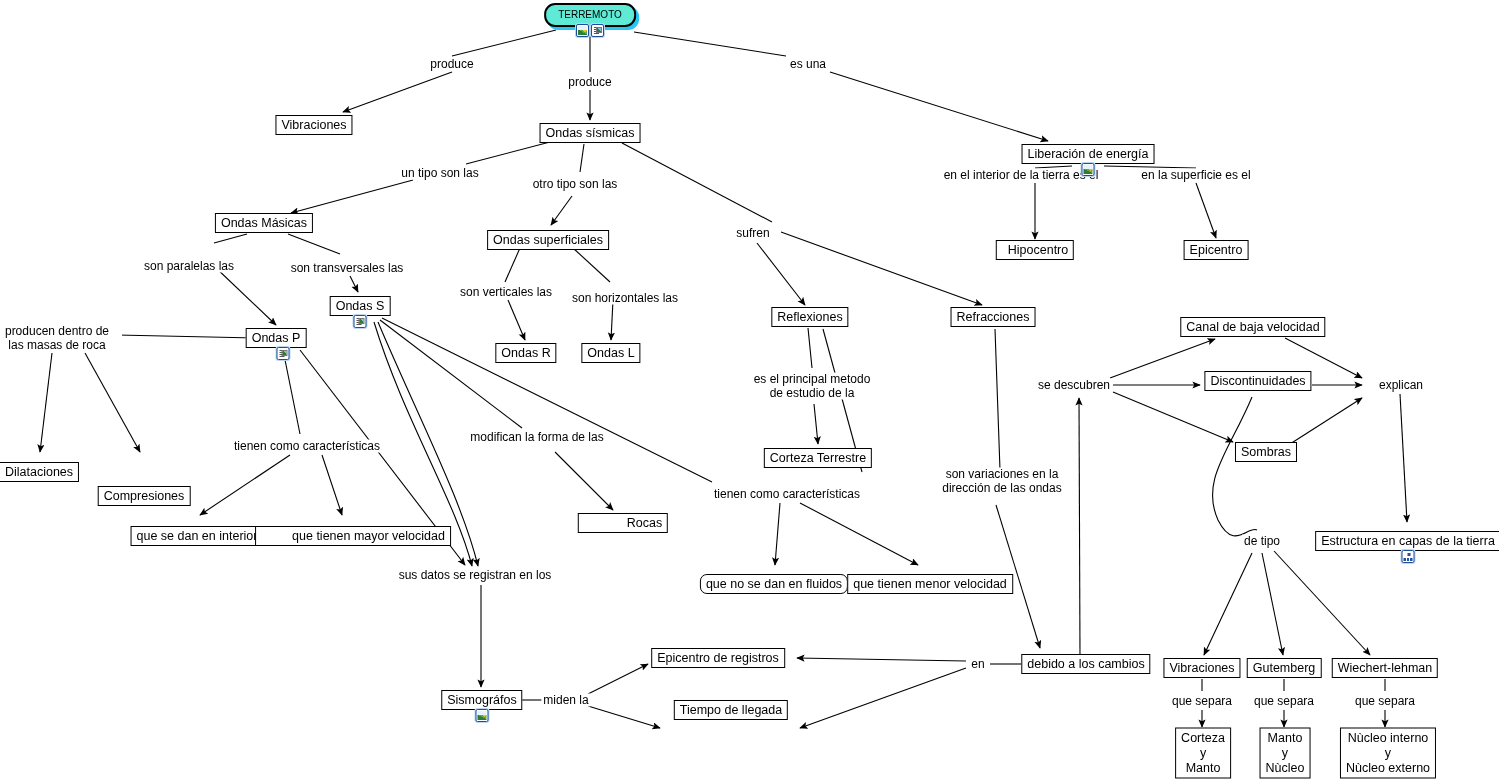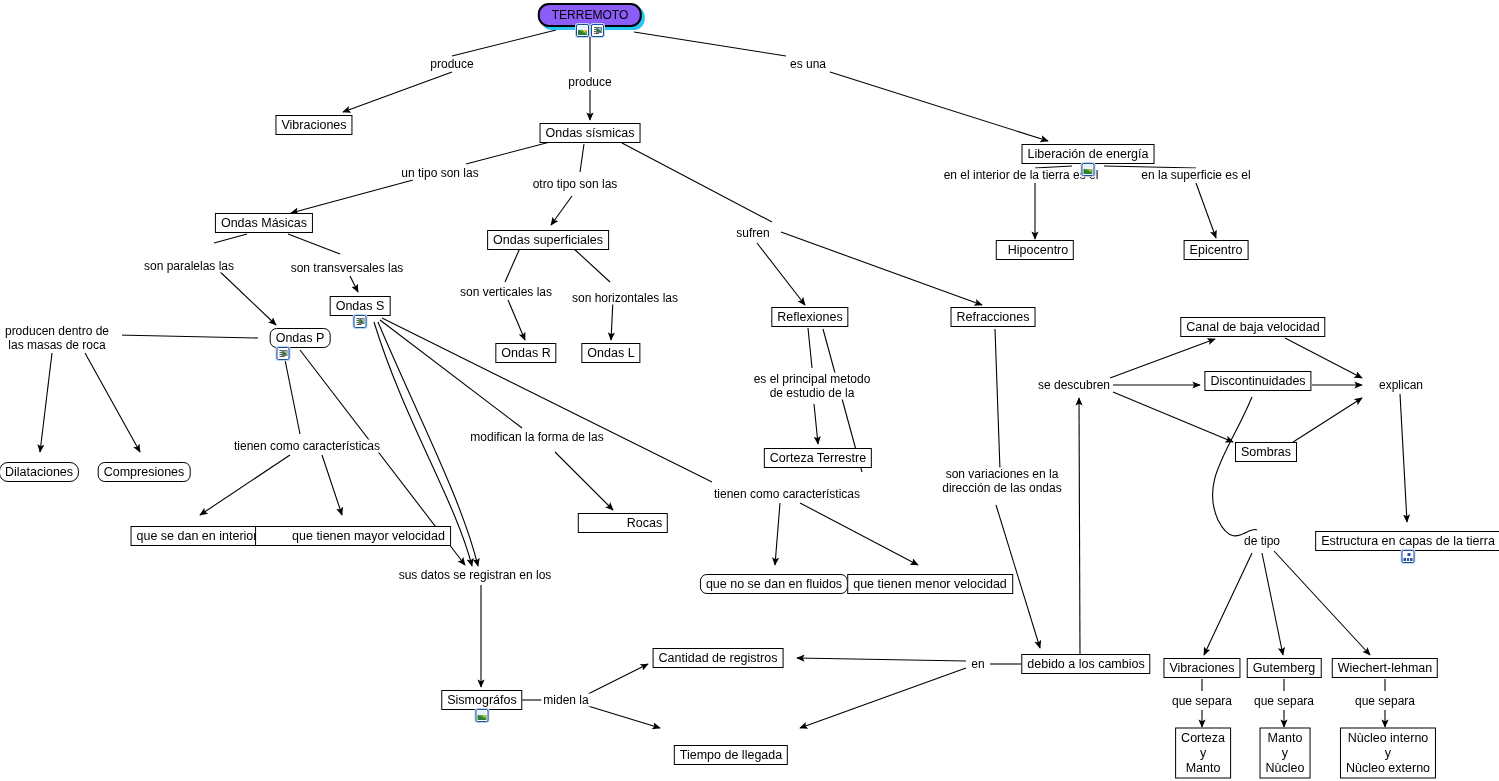--- a/index.html
+++ b/index.html
@@ -39,24 +39,24 @@
     white-space: nowrap;
     transform: translate(-50%, -50%);
   }
   .node.multiline {
     white-space: normal;
     line-height: 15px;
   }
   .node.root {
     border: 2px solid #000000;
     border-radius: 11px;
-    font-size: 12px;
+    font-size: 10px;
     padding: 3px 12px 3px 12px;
     box-shadow: 3px 3px 0 0 #29c5f6, 0 0 0 0 #000;
-    background: #8b5cf6;
+    background: #5eead4;
     z-index: 5;
   }
   .label {
     position: absolute;
     font-size: 12px;
     line-height: 13px;
     color: #000000;
     background: #ffffff;
     text-align: center;
     white-space: nowrap;
@@ -323,21 +323,21 @@
   </div>
 
   <div class="node" style="left:264px; top:223px;">
     <span>Ondas Másicas</span>
   </div>
 
   <div class="node" style="left:548px; top:240px;">
     <span>Ondas superficiales</span>
   </div>
 
-  <div class="node" style="left:300px; top:338px;border-radius:7px;">
+  <div class="node" style="left:276px; top:338px;">
     <span>Ondas P</span>
   </div>
   <div class="icons" style="left:283px; top:347px;">
     <span class="ico doc"></span>
   </div>
 
   <div class="node" style="left:360px; top:306px;">
     <span>Ondas S</span>
   </div>
   <div class="icons" style="left:360px; top:315px;">
@@ -345,25 +345,25 @@
   </div>
 
   <div class="node" style="left:526px; top:353px;">
     <span>Ondas R</span>
   </div>
 
   <div class="node" style="left:611px; top:353px;">
     <span>Ondas L</span>
   </div>
 
-  <div class="node" style="left:39px; top:472px;border-radius:9px;">
+  <div class="node" style="left:39px; top:472px;">
     <span>Dilataciones</span>
   </div>
 
-  <div class="node" style="left:144px; top:472px;border-radius:7px;">
+  <div class="node" style="left:144px; top:496px;">
     <span>Compresiones</span>
   </div>
 
   <div class="node" style="left:197px; top:536px;">
     <span>que se dan en interior</span>
   </div>
 
   <div class="node" style="left:353px; top:536px;padding-left:36px;">
     <span>que tienen mayor velocidad</span>
   </div>
@@ -416,24 +416,24 @@
   </div>
 
   <div class="node" style="left:482px; top:700px;">
     <span>Sismográfos</span>
   </div>
   <div class="icons" style="left:482px; top:709px;">
     <span class="ico picture"></span>
   </div>
 
   <div class="node" style="left:718px; top:658px;">
-    <span>Cantidad de registros</span>
-  </div>
-
-  <div class="node" style="left:731px; top:755px;">
+    <span>Epicentro de registros</span>
+  </div>
+
+  <div class="node" style="left:731px; top:710px;">
     <span>Tiempo de llegada</span>
   </div>
 
   <div class="node" style="left:1202px; top:668px;">
     <span>Vibraciones</span>
   </div>
 
   <div class="node" style="left:1284px; top:668px;">
     <span>Gutemberg</span>
   </div>

